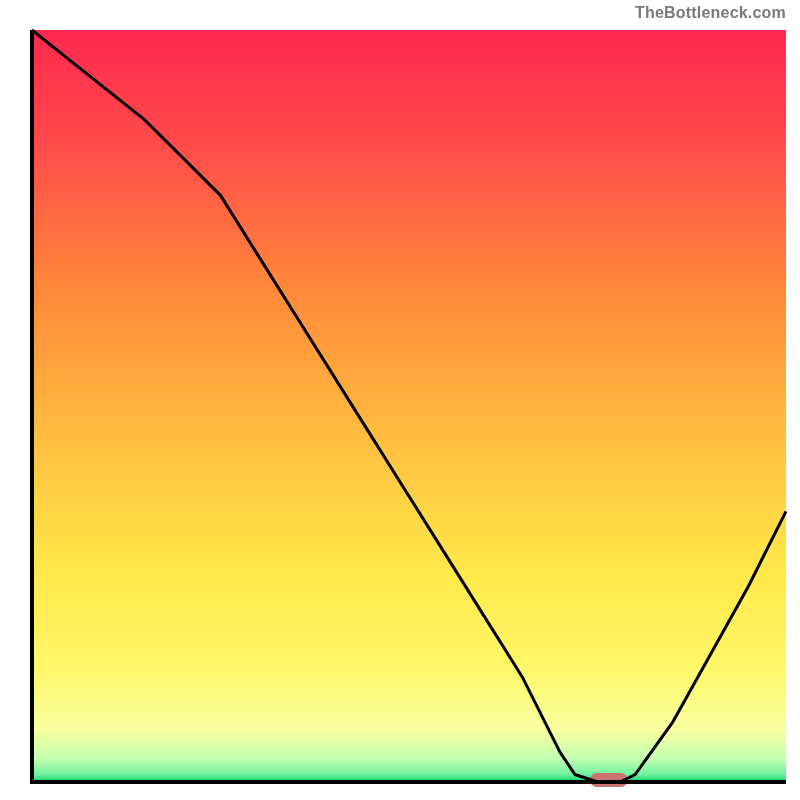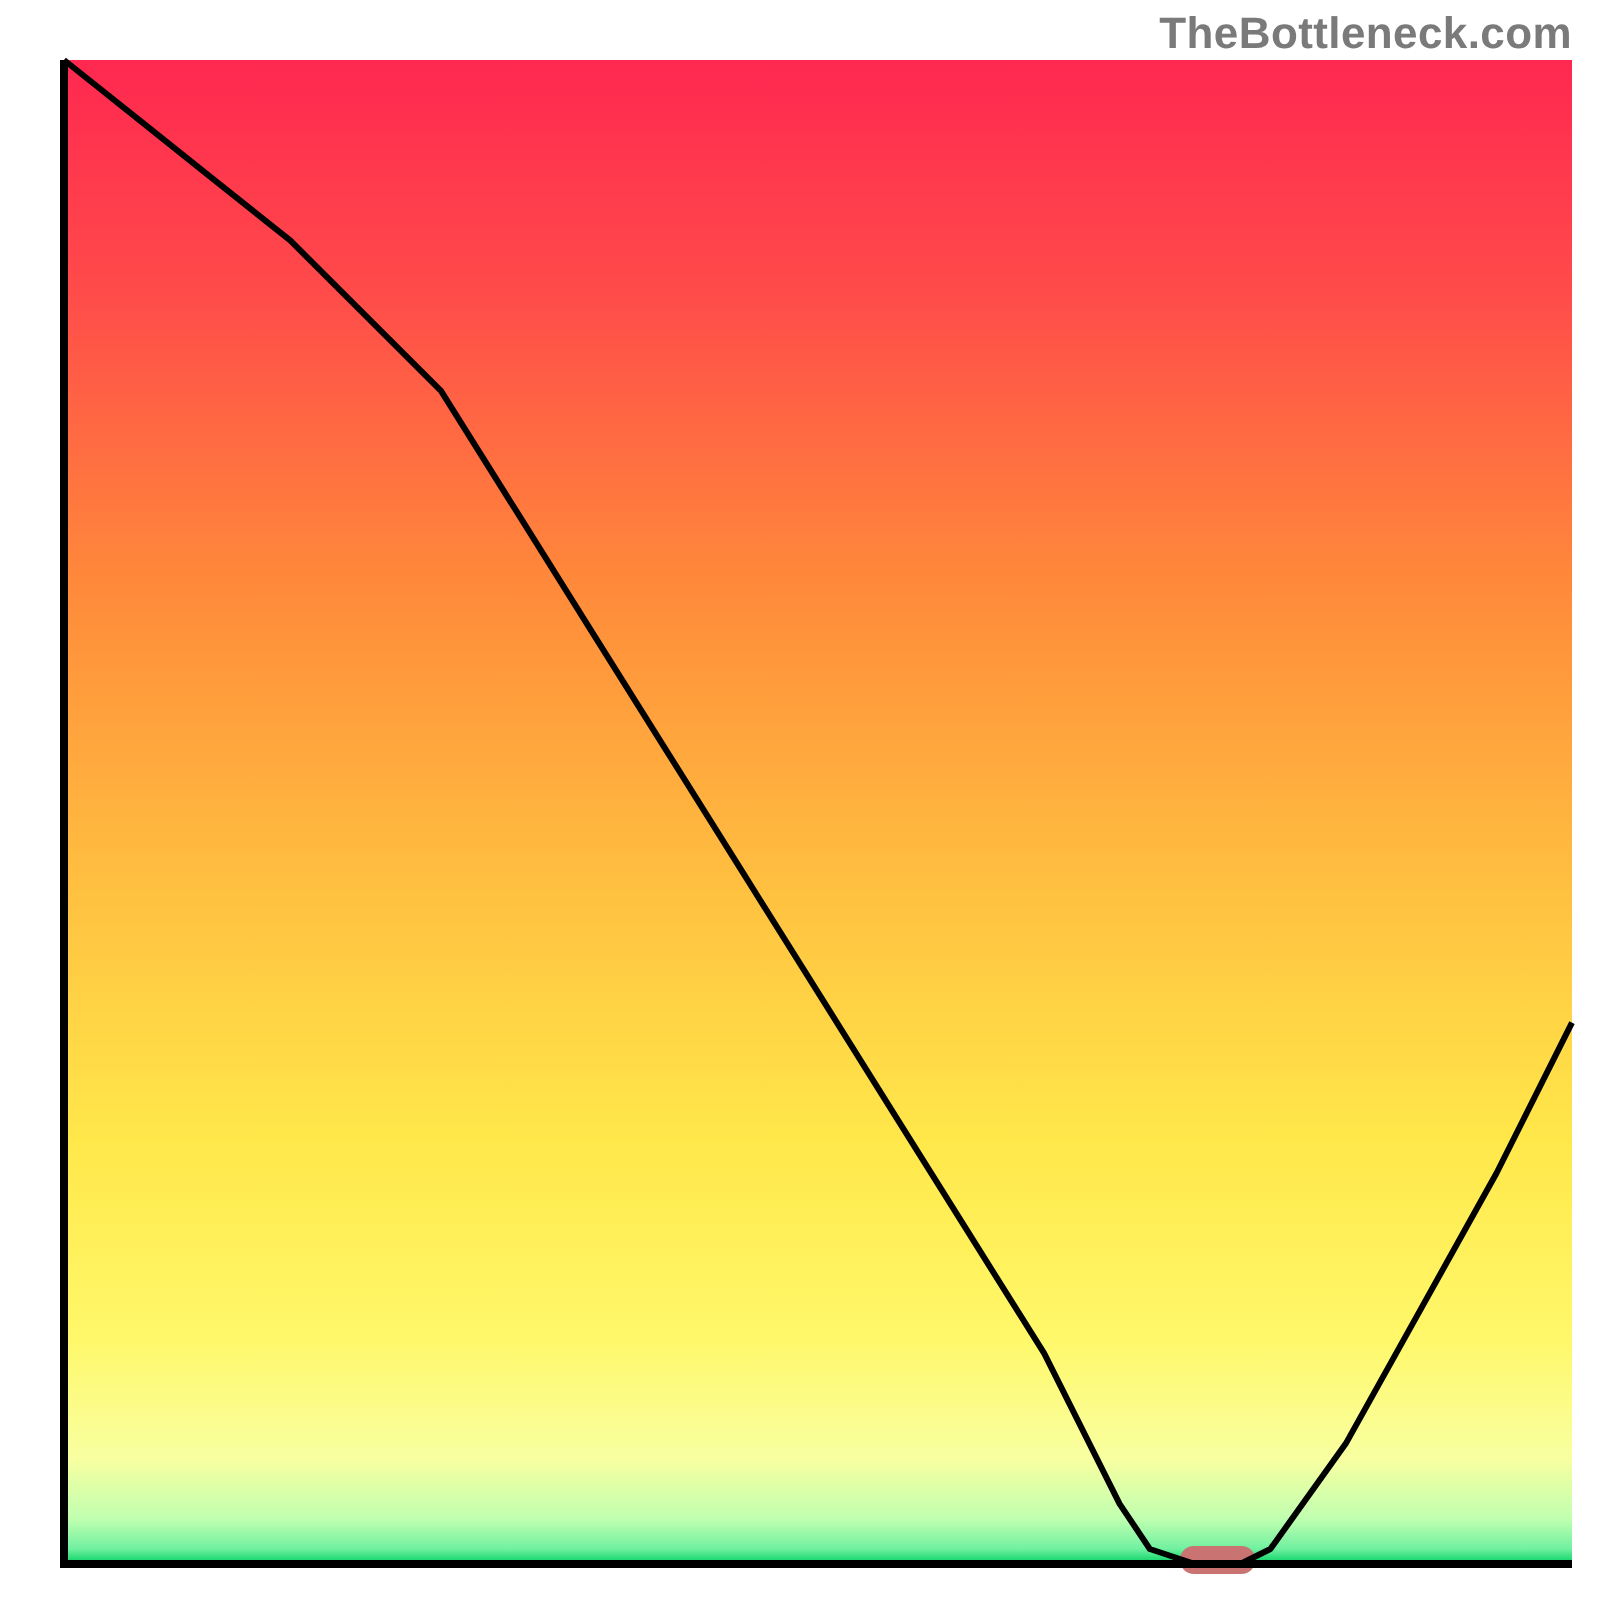--- a/index.html
+++ b/index.html
@@ -12,21 +12,21 @@
   }
   .container {
     position: relative;
     width: 800px;
     height: 800px;
   }
   .watermark {
     position: absolute;
     top: 4px;
     right: 14px;
-    font-size: 22px;
+    font-size: 16px;
     font-weight: bold;
     color: #7a7a7a;
     letter-spacing: 0.2px;
   }
   svg.chart {
     position: absolute;
     top: 0;
     left: 0;
   }
 </style>

